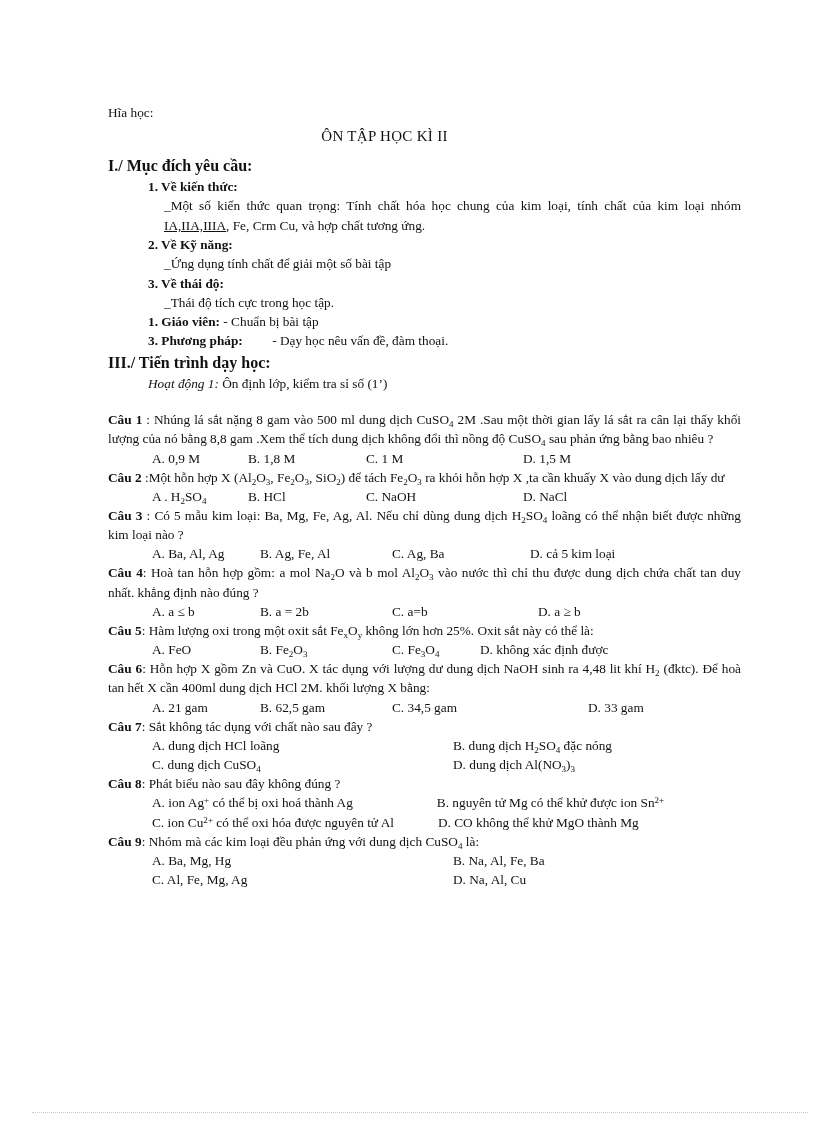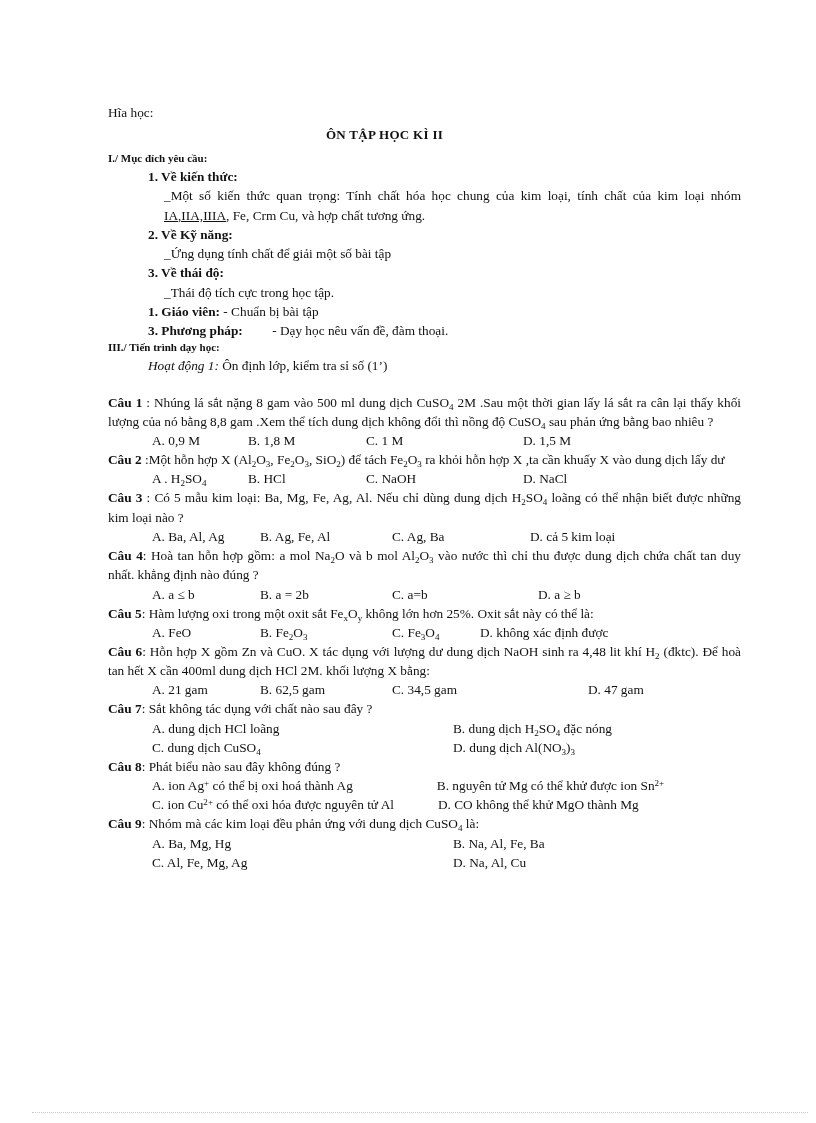--- a/index.html
+++ b/index.html
@@ -37,29 +37,29 @@
   .u { text-decoration: underline; }
   sub { font-size: 0.68em; line-height: 0; vertical-align: -0.28em; }
   sup { font-size: 0.68em; line-height: 0; vertical-align: 0.45em; }
 
   .hdr-line {
     font-size: 13.3px;
     margin: 0 0 4px 0;
   }
   .doc-title {
     text-align: center;
-    font-weight: bold;
-    font-size: 13px;
+    font-weight: normal;
+    font-size: 15px;
     letter-spacing: 0.3px;
     margin: 0 0 6px 0;
     padding-right: 80px;
   }
   .sec-head {
     font-weight: bold;
-    font-size: 11px;
+    font-size: 16px;
     margin: 0;
   }
   .lvl1 {
     margin: 0;
     padding-left: 40px;
   }
   .lvl2 {
     margin: 0;
     padding-left: 56px;
     text-align: justify;
@@ -204,21 +204,21 @@
       <span class="opt" style="left:372px;">D. không xác định được</span>
     </div>
 
     <div class="q">
       <span class="b">Câu 6</span><span>: Hỗn hợp X gồm Zn và CuO. X tác dụng với lượng dư dung dịch NaOH sinh ra 4,48 lit khí H</span><sub>2</sub><span> (đktc). Để hoà tan hết X cần 400ml dung dịch HCl 2M. khối lượng X bằng:</span>
     </div>
     <div class="opts">
       <span class="opt opt-a">A. 21 gam</span>
       <span class="opt" style="left:152px;">B. 62,5 gam</span>
       <span class="opt" style="left:284px;">C. 34,5 gam</span>
-      <span class="opt" style="left:480px;">D. 47 gam</span>
+      <span class="opt" style="left:480px;">D. 33 gam</span>
     </div>
 
     <div class="q">
       <span class="b">Câu 7</span><span>: Sắt không tác dụng với chất nào sau đây ?</span>
     </div>
     <div class="opts2">
       <span class="o2-l">A. dung dịch HCl loãng</span>
       <span class="o2-r">B. dung dịch H<sub>2</sub>SO<sub>4</sub> đặc nóng</span>
     </div>
     <div class="opts2">

